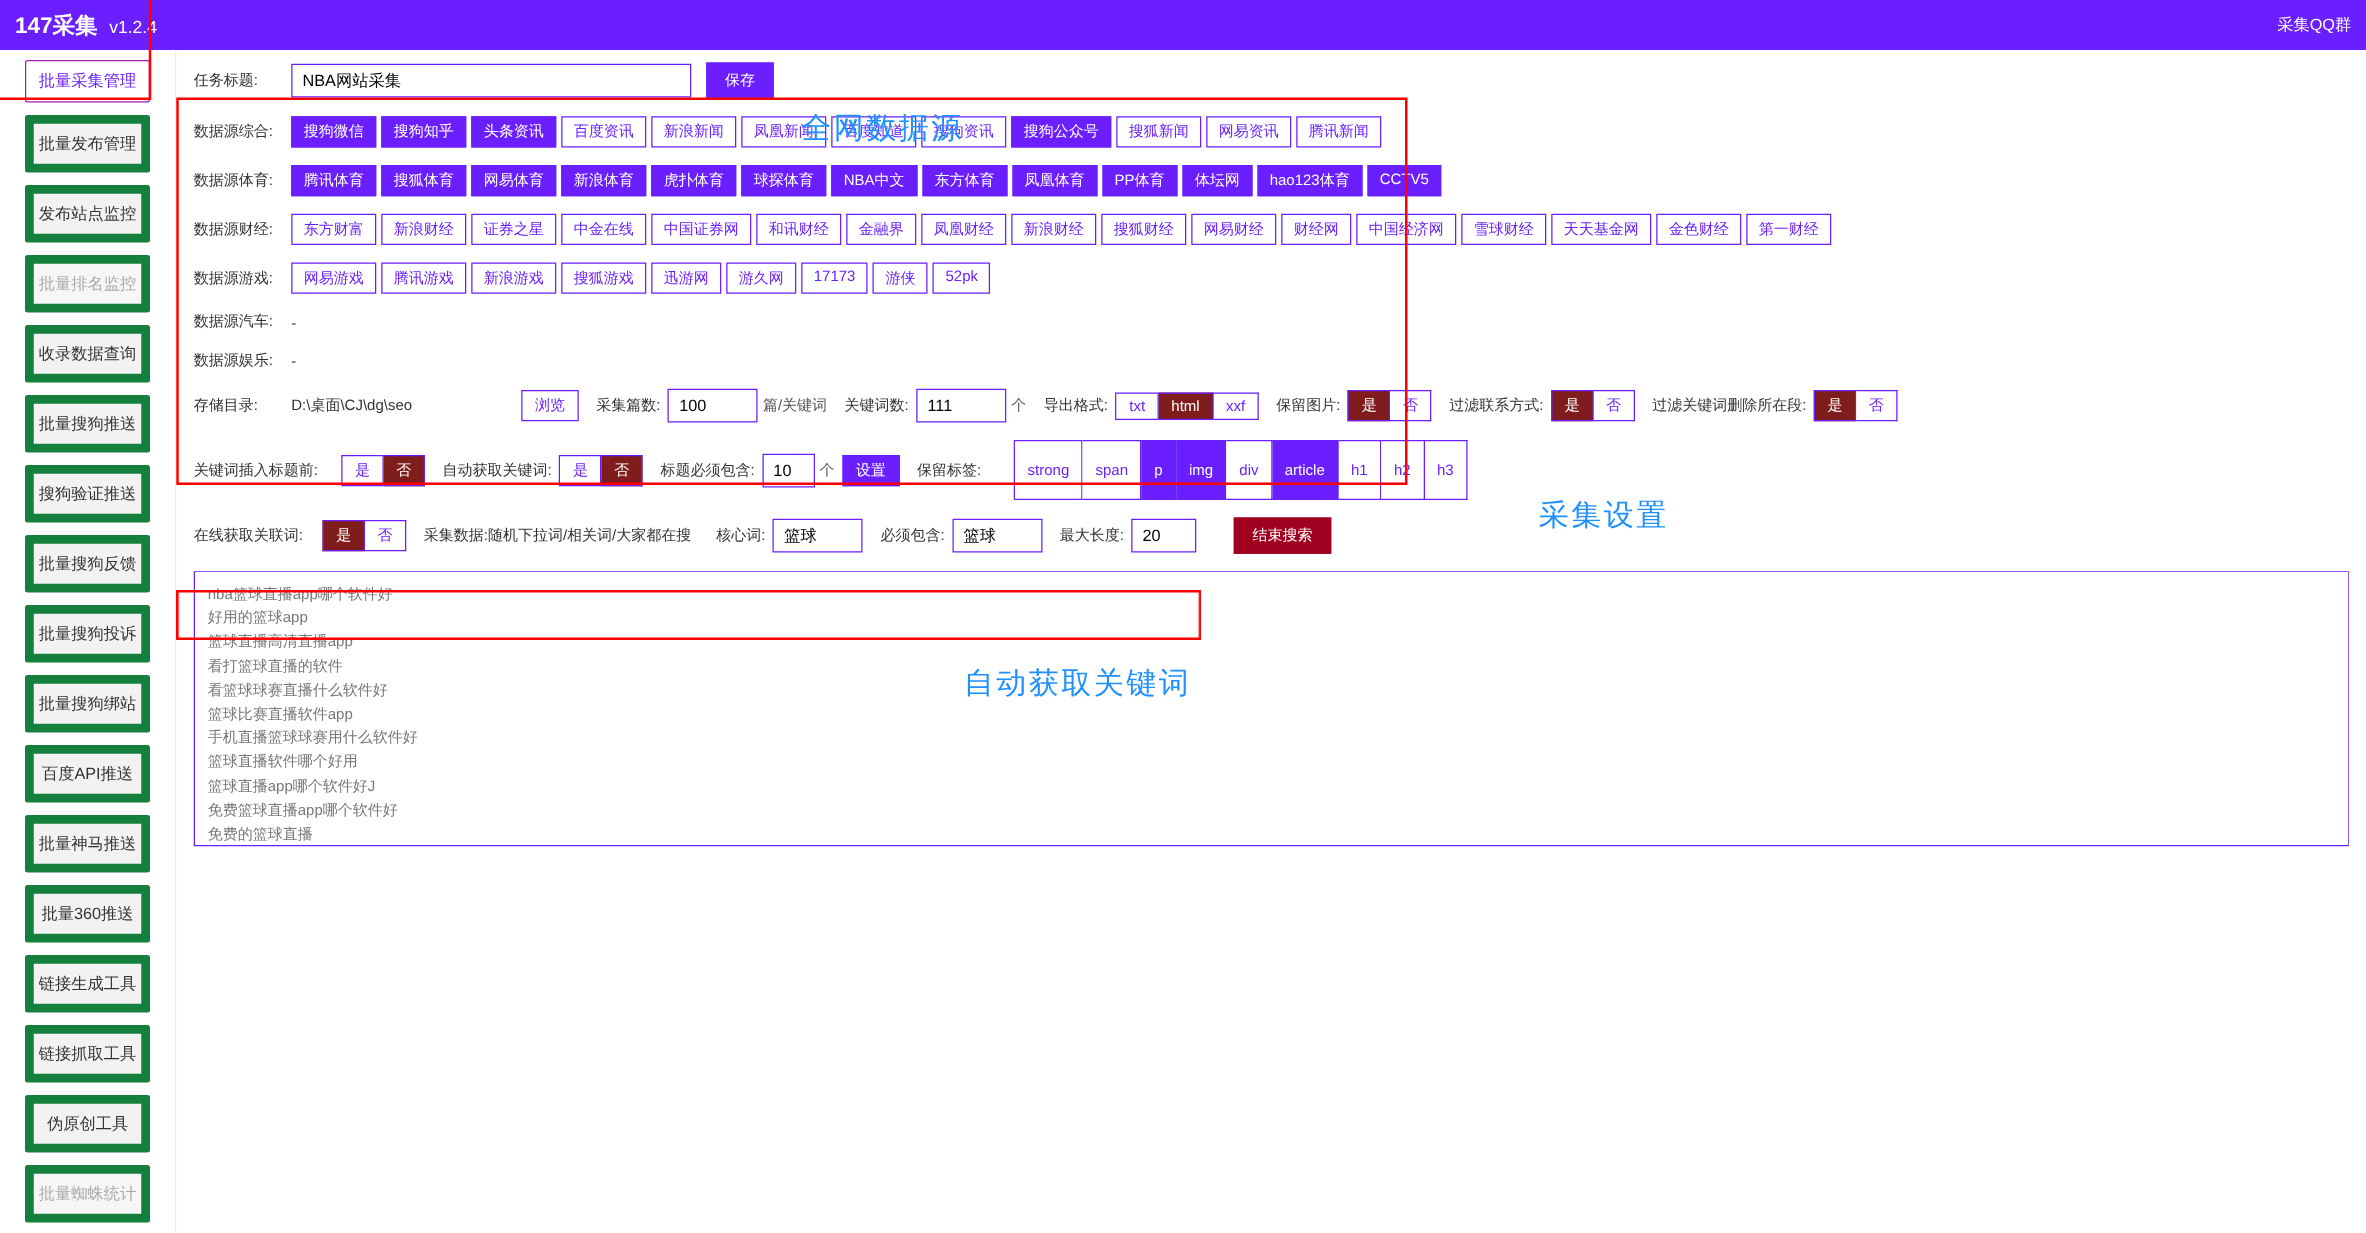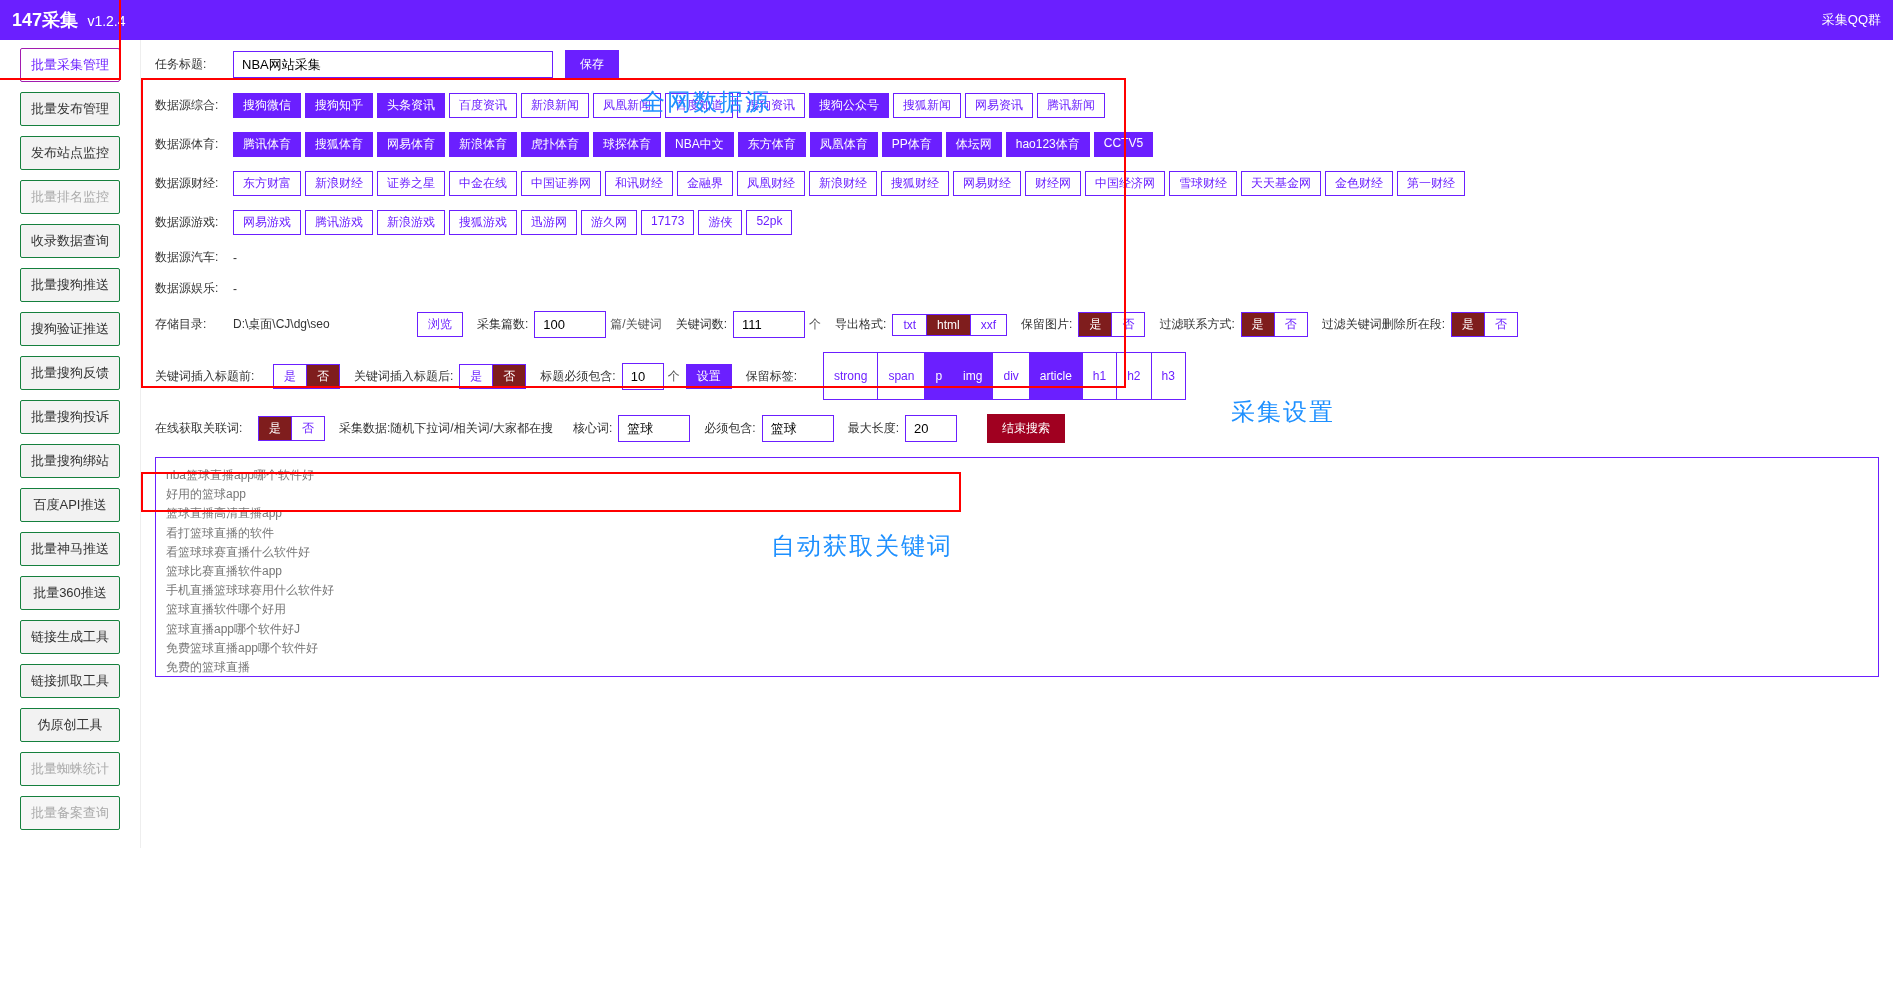--- a/index.html
+++ b/index.html
@@ -5,21 +5,21 @@
 * { margin: 0; padding: 0; box-sizing: border-box; font-family: "Microsoft YaHei", Arial, sans-serif; }
 body { background: #fff; font-size: 12px; color: #333; }
 
 .topbar { background: #6b1fff; height: 40px; display: flex; align-items: center; padding: 0 12px; justify-content: space-between; color: #fff; }
 .topbar .title { font-size: 18px; font-weight: bold; }
 .topbar .version { font-size: 14px; margin-left: 6px; font-weight: normal; }
 .topbar .right { font-size: 13px; }
 
 .layout { display: flex; }
 .sidebar { width: 140px; padding: 8px 6px; }
-.side-btn { display: block; width: 100px; margin: 0 auto 10px auto; padding: 7px 4px; text-align: center; font-size: 13px; background: #f2f2f2; border: 1px solid #15803d; border-radius: 2px; cursor: pointer; color: #333; }
+.side-btn { display: block; width: 100px; margin: 0 auto 10px auto; padding: 7px 4px; text-align: center; font-size: 13px; background: #f2f2f2; border: 7px solid #15803d; border-radius: 2px; cursor: pointer; color: #333; }
 .side-btn.active { color: #6b1fff; background: #fff; border: 1px solid #a21caf; }
 .side-btn.disabled { color: #aaa; background: #f6f6f6; }
 
 .main { flex: 1; padding: 10px 14px 20px 14px; border-left: 1px solid #eee; position: relative; }
 .hint { font-size: 16px; color: #333; margin-bottom: 10px; }
 
 .row { display: flex; align-items: center; margin-bottom: 14px; flex-wrap: wrap; }
 .row .label { width: 70px; font-size: 12px; color: #333; margin-right: 8px; flex-shrink: 0; }
 .row .label-inline { font-size: 12px; margin-right: 6px; }
 .row .label-inline.ml { margin-left: 14px; }
@@ -230,21 +230,21 @@
         </span>
     </div>
 
     <div class="row">
       <span class="label" style="width:110px">关键词插入标题前:</span>
       <span class="btn-group" id="before-opts">
           <span class="opt">是</span>
           <span class="opt sel">否</span>
         </span>
 
-      <span class="label-inline ml">关键词插入标题后:</span>
+      <span class="label-inline ml">自动获取关键词:</span>
       <span class="btn-group" id="after-opts">
           <span class="opt">是</span>
           <span class="opt sel">否</span>
         </span>
 
       <span class="label-inline ml">标题必须包含:</span>
       <input type="text" class="txt small-input" style="width: 42px;" value="10">
       <span class="unit" style="margin-right:6px">个</span>
       <button class="btn primary small">设置</button>
 

